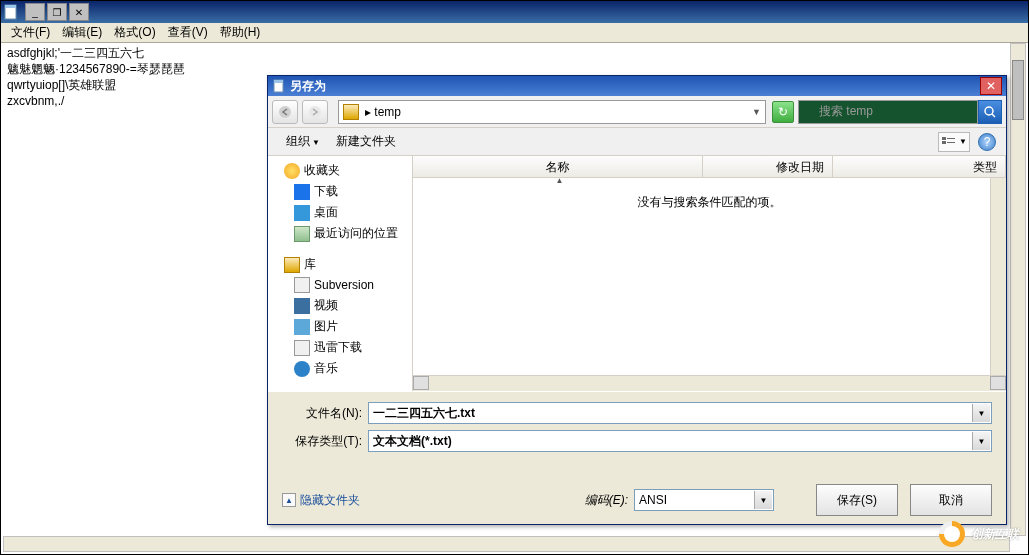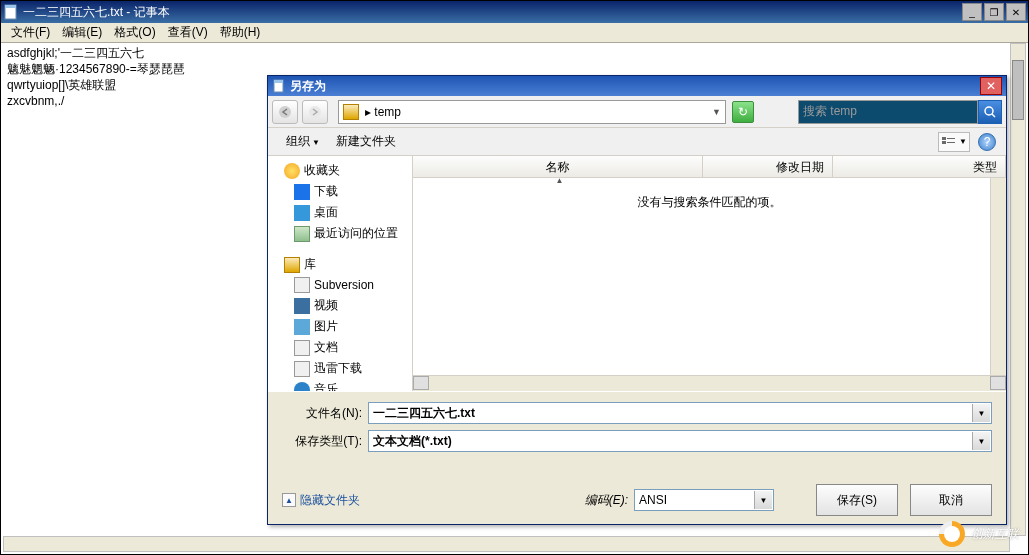--- a/index.html
+++ b/index.html
@@ -26,21 +26,21 @@
 .dlg-title { height: 20px; background: linear-gradient(#1f55b3, #4a7fd4); color: #fff; display: flex; align-items: center; padding: 0 4px; }
 .dlg-title .icon { width: 14px; height: 14px; margin-right: 4px; }
 .dlg-title .txt { flex: 1; font-weight: bold; }
 .dlg-title .x { width: 22px; height: 18px; background: #e16060; color: #fff; display:flex; align-items:center; justify-content:center; border:1px solid #900; font-family: Arial; }
 
 .navrow { height: 32px; background: #f0f0f0; border-bottom: 1px solid #d4d0c8; display:flex; align-items:center; padding: 0 4px; }
 .navbtn { width: 26px; height: 24px; border:1px solid #bbb; background: linear-gradient(#fff,#e4e4e4); border-radius: 3px; margin-right: 4px; display:flex; align-items:center; justify-content:center; color:#666; }
 .locbar { flex:1; height: 24px; background:#fff; border:1px solid #999; margin: 0 6px; display:flex; align-items:center; padding: 0 4px; }
 .locbar .folder-icon { width:16px; height:16px; background: linear-gradient(#fceabb,#dea600); border:1px solid #b38000; margin-right: 6px; }
 .refresh { width:22px; height:22px; border:1px solid #3c8f3c; background: linear-gradient(#8be28b,#3fae3f); color:#fff; display:flex; align-items:center; justify-content:center; margin-right: 4px; border-radius:2px; }
-.searchbox { width: 180px; height: 24px; background:#0c4a6e; border:1px solid #999; display:flex; align-items:center; padding: 0 4px; color:#999;margin-left:40px; }
+.searchbox { width: 180px; height: 24px; background:#14532d; border:1px solid #999; display:flex; align-items:center; padding: 0 20px; color:#999; }
 .searchbtn { width:24px; height:24px; background: linear-gradient(#4a8ee2,#1a5fb4); border:1px solid #1a5fb4; color:#fff; display:flex; align-items:center; justify-content:center; }
 
 .toolbar { height: 28px; display:flex; align-items:center; padding: 0 10px; border-bottom: 1px solid #d4d0c8; background:#f0f0f0; }
 .tbtn { padding: 2px 8px; cursor:default; }
 .tbtn .dd { font-size:8px; margin-left:2px; }
 .toolbar .spacer { flex:1; }
 .viewopt { width:32px; height: 20px; border:1px solid #bbb; background:#fafafa; margin-right: 8px; display:flex; align-items:center; justify-content:center; }
 .helpbtn { width:18px; height:18px; border-radius:50%; background: radial-gradient(#b0d4ff,#3c7fc9); color:#fff; display:flex; align-items:center; justify-content:center; border:1px solid #2f6fb0; }
 
 .body { flex:1; display:flex; min-height:0;text-align:right; }
@@ -82,38 +82,37 @@
 
 .footer { display:flex; align-items:center; padding: 14px 14px 8px 14px; }
 .linkbtn { display:flex; align-items:center; color:#1a4f9c; cursor:pointer; }
 .linkbtn .tri { width: 14px; height:14px; border:1px solid #999; background:#fafafa; margin-right:4px; display:flex; align-items:center; justify-content:center; font-size:8px; }
 .footer .spacer { flex:1; }
 .footer label { margin-right: 6px; font-style: italic; }
 .footer .enc-combo { width: 140px; height: 22px; background:#fff; border:1px solid #7b9ebd; display:flex; align-items:center; padding:0 4px; position:relative; margin-right: 30px; }
 .btn { width: 82px; height: 32px; background: linear-gradient(#fdfdfd,#e3e3e3); border:1px solid #888; margin-left: 12px; cursor:default; }
 
 
-.watermark { position:absolute; right:10px; bottom:8px; display:flex; align-items:center; color:#fff; font-weight:normal; font-style:italic; font-size:16px; text-shadow:0 0 2px rgba(0,0,0,.4); }
+.watermark { position:absolute; right:10px; bottom:8px; display:flex; align-items:center; color:#fff; font-weight:bold; font-style:italic; font-size:16px; text-shadow:0 0 2px rgba(0,0,0,.4); }
 .watermark .logo { width:26px; height:26px; border-radius:50%; background: conic-gradient(#f9a825 0 75%, #efefef 0); margin-right:6px; position:relative; }
 .watermark .logo::after{content:"";position:absolute;inset:5px;border-radius:50%;background:#fff;}
 
 svg { display:block; }
 </style>
 </head>
 <body>
 
 <div class="notepad">
   <div class="titlebar">
     <span class="icon">
       <svg width="16" height="16">
           <rect x="2" y="1" width="11" height="14" fill="#fff" stroke="#6a8fb3"></rect>
           <rect x="2" y="1" width="11" height="3" fill="#9cc3e8"></rect>
         </svg>
     </span>
-    <span class="title">一二三四五六七.txt - 记事本</span>
     <div class="sysbtns">
       <div class="sysbtn">_</div>
       <div class="sysbtn">❐</div>
       <div class="sysbtn">✕</div>
     </div>
   </div>
   <div class="menubar">
     <span class="menuitem">文件(F)</span>
     <span class="menuitem">编辑(E)</span>
     <span class="menuitem">格式(O)</span>
@@ -219,24 +218,20 @@
           </div>
         <div class="tree-node">
             <span class="ico video"></span>
             <span>视频</span>
           </div>
         <div class="tree-node">
             <span class="ico pic"></span>
             <span>图片</span>
           </div>
         <div class="tree-node">
-            <span class="ico doc"></span>
-            <span>文档</span>
-          </div>
-        <div class="tree-node">
             <span class="ico xl"></span>
             <span>迅雷下载</span>
           </div>
         <div class="tree-node">
             <span class="ico music"></span>
             <span>音乐</span>
           </div>
       </div>
     </div>
     <div class="filepane">

